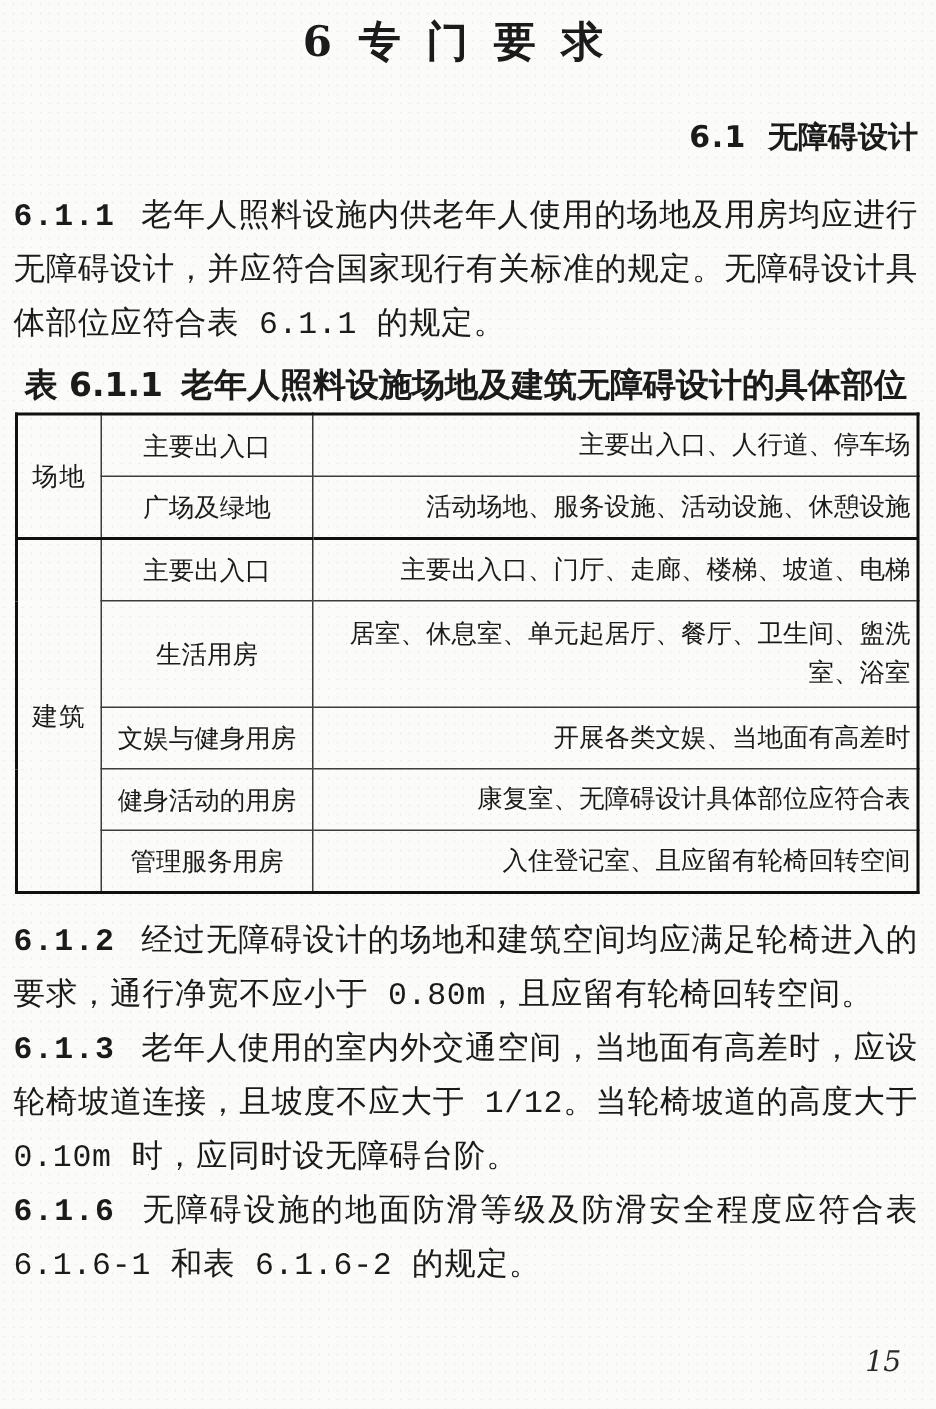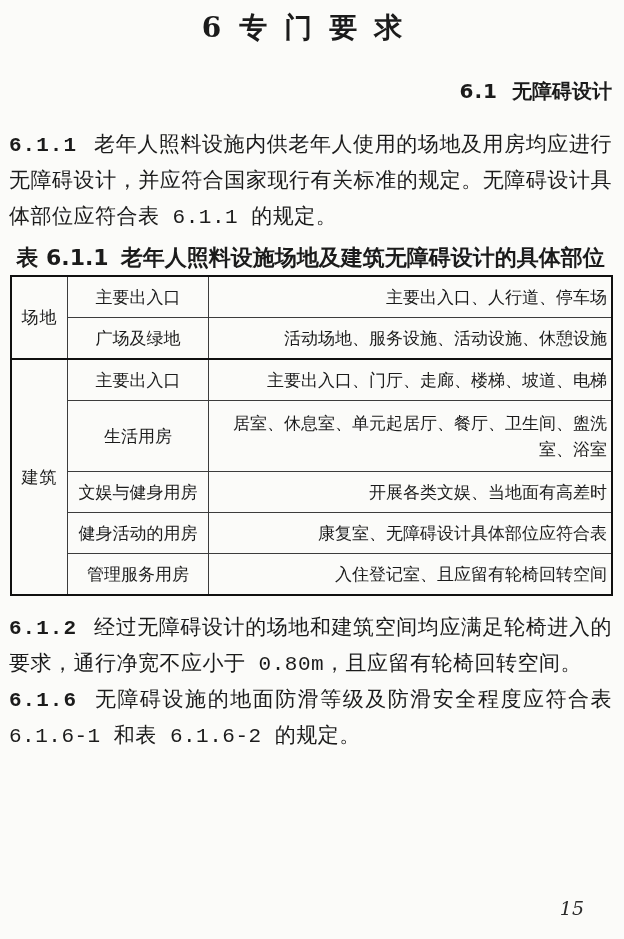--- a/index.html
+++ b/index.html
@@ -95,21 +95,21 @@
     text-indent: 19px;
     text-align: right;
     line-height: 26px;
   }
   tr.row-std td { height: 32px; }
   tr.row-tall td { height: 62px; }
   tr.group-sep td { border-top: 2px solid #101010; }
   
   .pageno {
     position: absolute;
-    right: 40px;
+    right: 23px;
     top: 897px;
     font-style: italic;
     font-size: 19px;
     color: #2a2a2a;
   }
   .body-block { margin-top: 15px; }
 </style>
 </head>
 <body>
 
@@ -153,18 +153,19 @@
       </tr>
       <tr class="row-std">
         <td class="ccell">管理服务用房</td>
         <td class="pcell">入住登记室、且应留有轮椅回转空间</td>
       </tr>
     </tbody>
   </table>
 
   <div class="body-block">
     <p class="clause"><span class="cnum">6.1.2</span><span>经过无障碍设计的场地和建筑空间均应满足轮椅进入的要求，通行净宽不应小于 0.80m，且应留有轮椅回转空间。</span></p>
+    <p class="clause"><span class="cnum">6.1.3</span><span>老年人使用的室内外交通空间，当地面有高差时，应设轮椅坡道连接，且坡度不应大于 1/12。当轮椅坡道的高度大于 0.10m 时，应同时设无障碍台阶。</span></p>
     <p class="clause"><span class="cnum">6.1.6</span><span>无障碍设施的地面防滑等级及防滑安全程度应符合表 6.1.6-1 和表 6.1.6-2 的规定。</span></p>
   </div>
 
   <div class="pageno">15</div>
 
 </div>
 
 </body></html>

